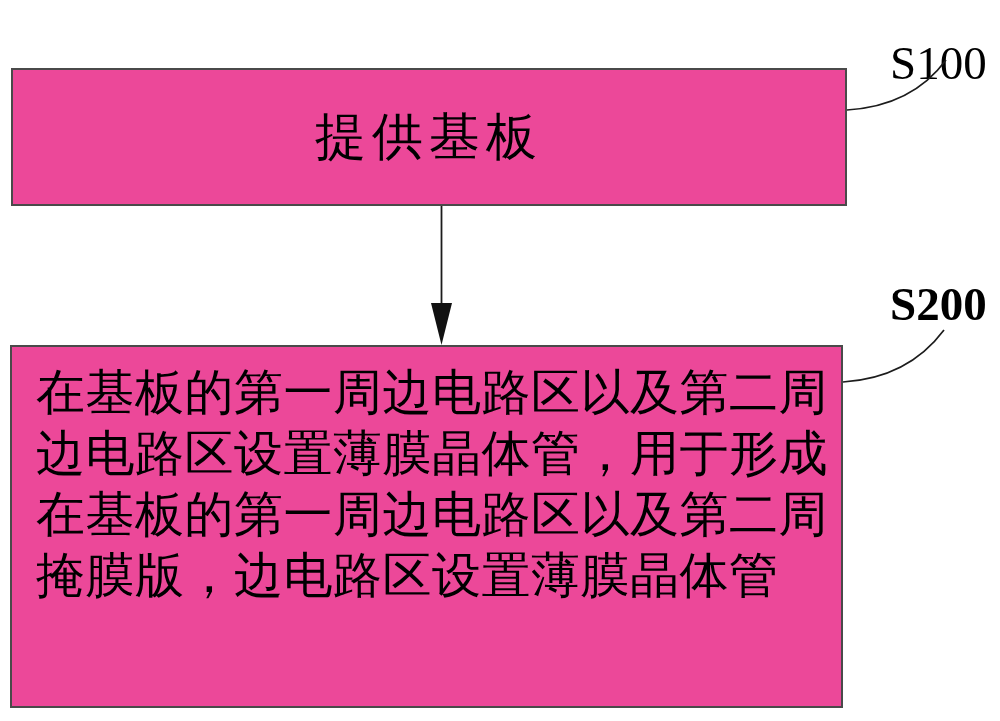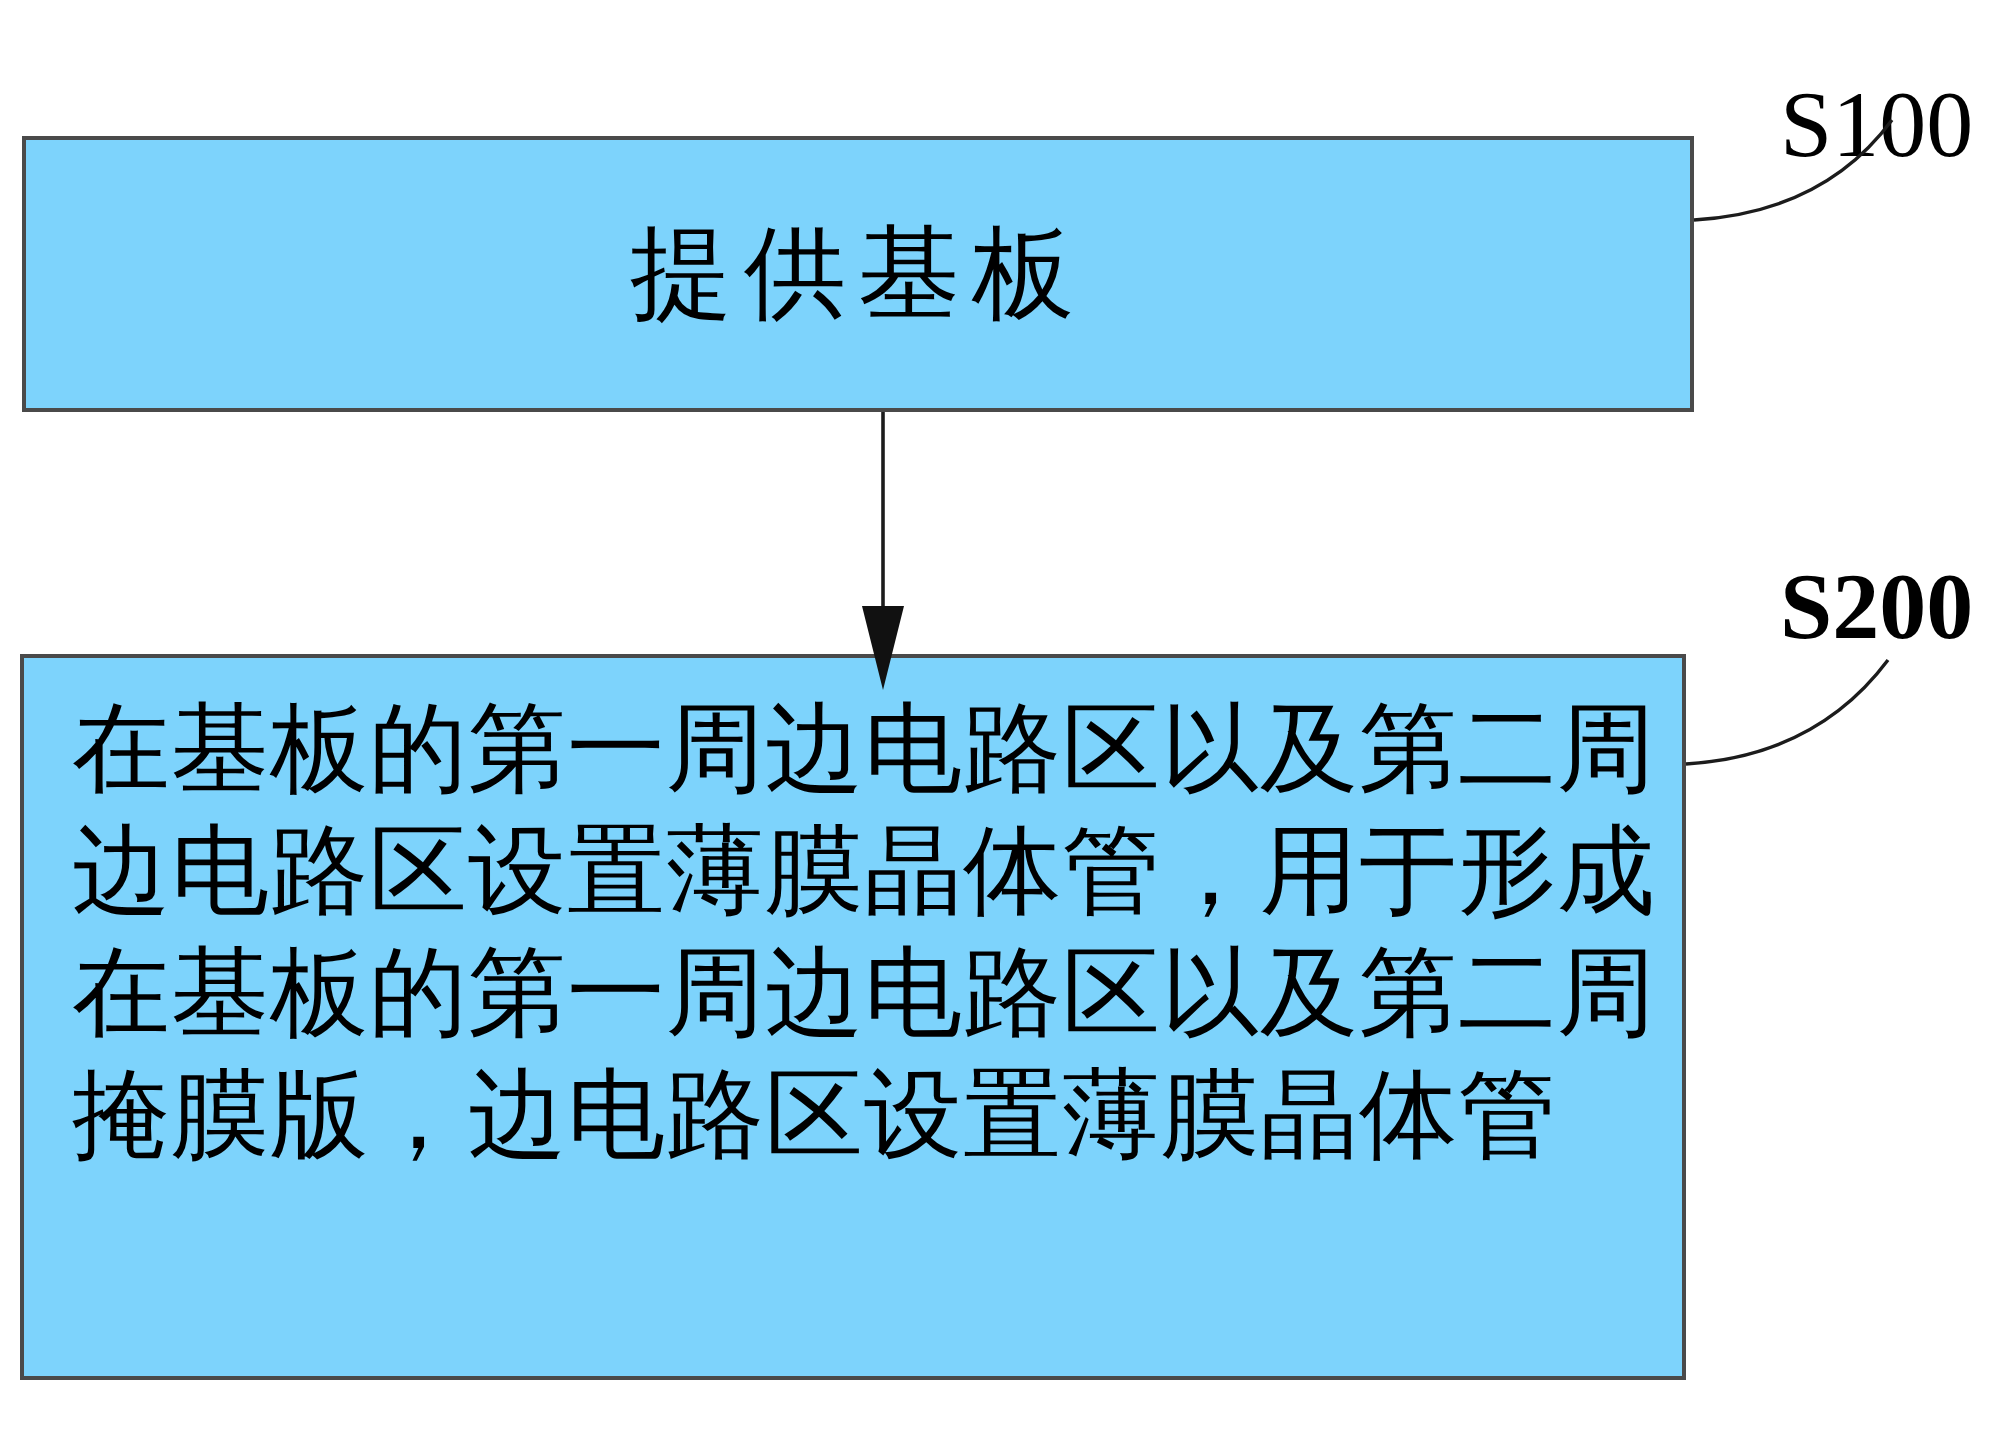--- a/index.html
+++ b/index.html
@@ -12,40 +12,40 @@
     width: 1000px;
     height: 721px;
     background: #ffffff;
     font-family: "Liberation Serif", "DejaVu Serif", serif;
     color: #000000;
     overflow: hidden;
   }
   .step-box {
     position: absolute;
     border: 2px solid #4a4a4a;
-    background: #7dd3fc;
+    background: #ec4899;
     box-sizing: border-box;
   }
   .box-s100 {
     left: 11px;
     top: 68px;
     width: 836px;
     height: 138px;
     display: flex;
     align-items: center;
     justify-content: center;
   }
   .box-s100 .box-text {
     font-size: 51px;
     letter-spacing: 6px;
     white-space: nowrap;
   }
   .box-s200 {
     left: 10px;
-    top: 327px;
+    top: 345px;
     width: 833px;
     height: 363px;
     padding: 15px 8px 0 24px;
   }
   .box-s200 .text-line {
     font-size: 49px;
     line-height: 61px;
     white-space: nowrap;
     letter-spacing: 0.5px;
   }

